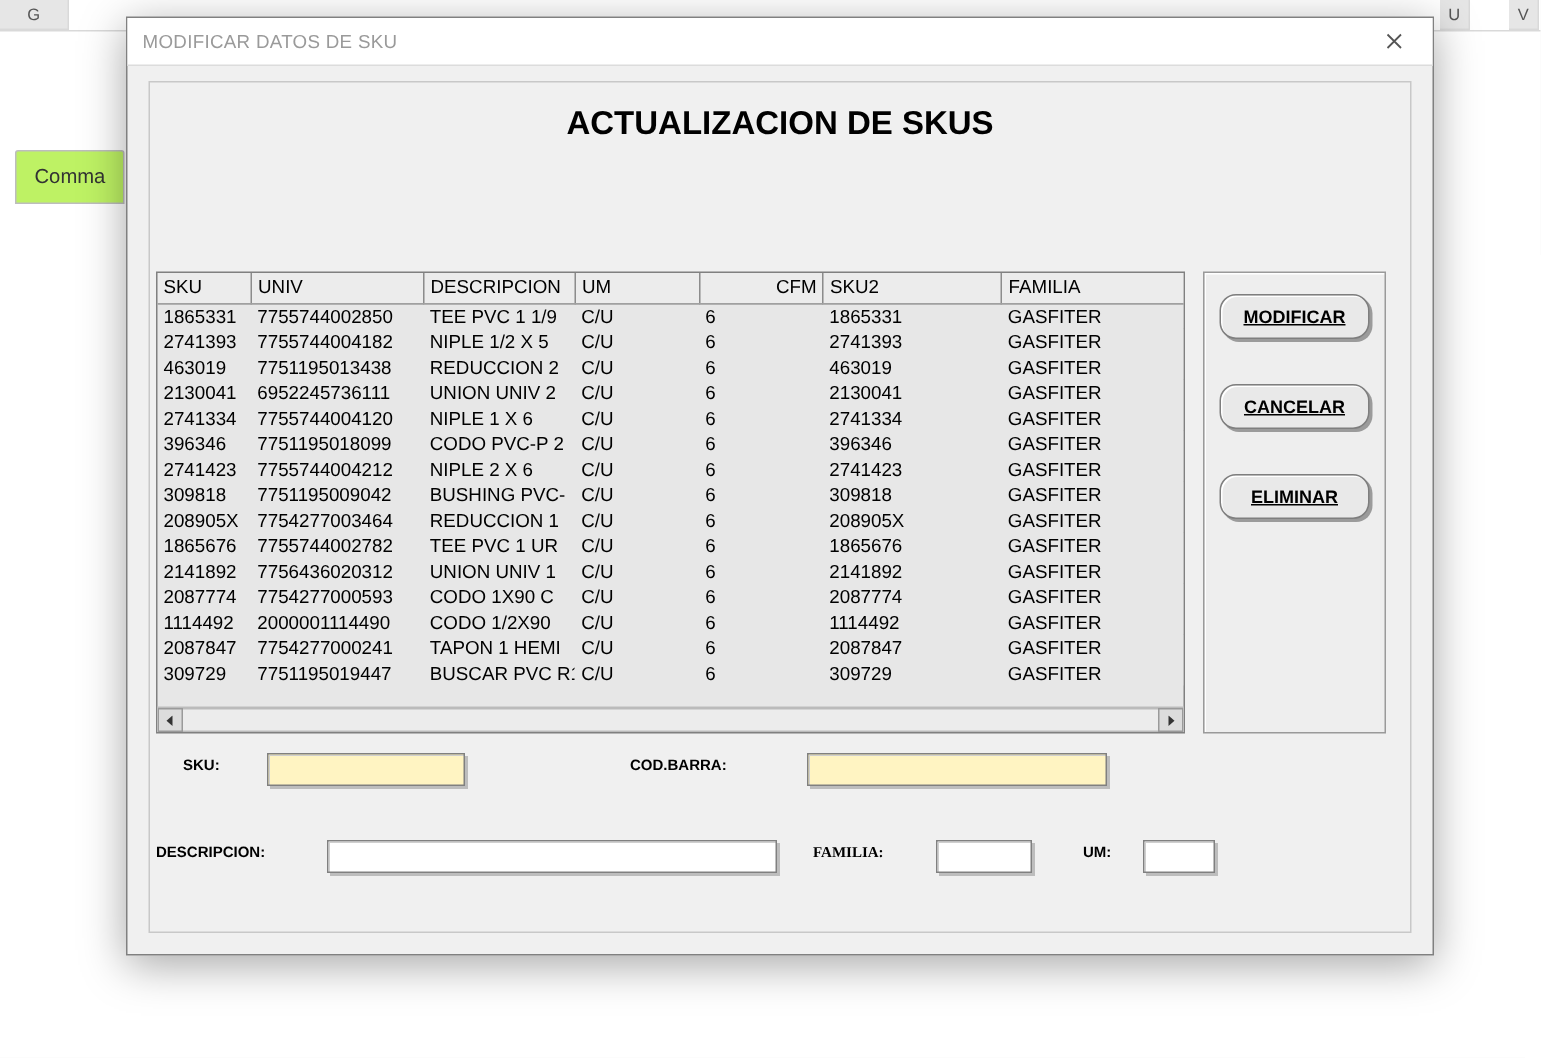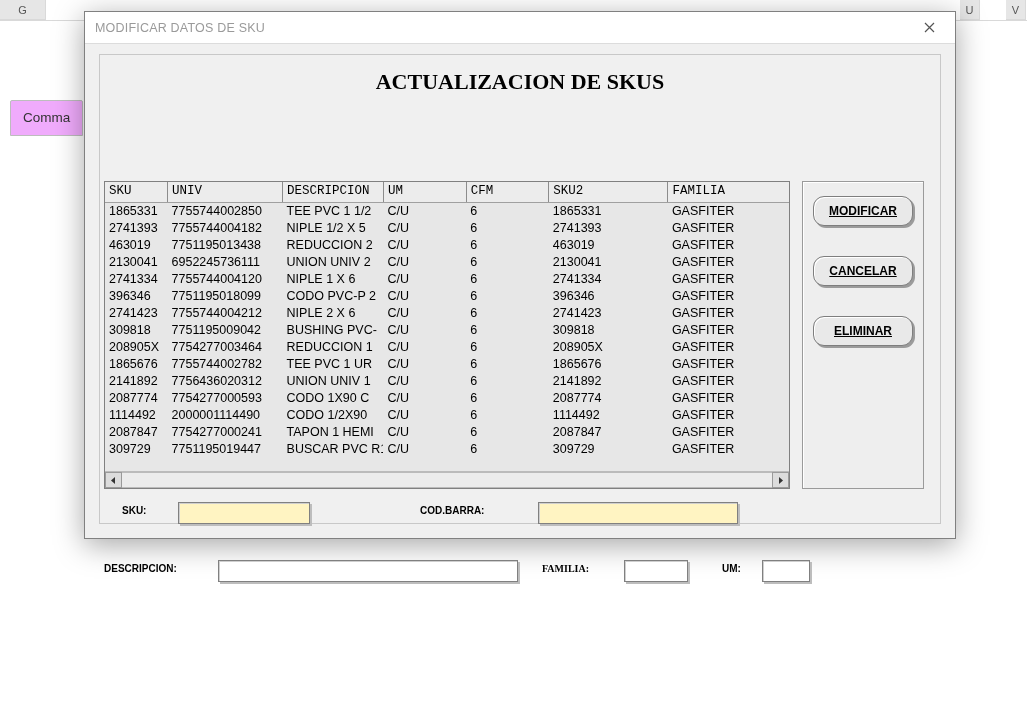--- a/index.html
+++ b/index.html
@@ -27,33 +27,33 @@
   .sheet-border-top {
     position: absolute;
     top: 20px; left: 0; right: 0; height: 0;
     border-top: 1px solid #d9d9d9;
   }
   .bg-tab {
     position: absolute;
     left: 10px; top: 100px;
     height: 36px;
     padding: 0 12px;
-    background: #f0abfc;
+    background: #bef264;
     border: 1px solid #bdbdbd;
     border-radius: 2px 2px 0 0;
     font-size: 13.5px;
     color: #333;
     line-height: 34px;
   }
 
   
   .dialog {
     position: absolute;
     left: 84px; top: 11px;
-    width: 872px; height: 528px;
+    width: 872px; height: 626px;
     background: #f0f0f0;
     border: 1px solid #808080;
     box-shadow: 0 6px 28px rgba(0,0,0,0.35);
   }
   .titlebar {
     height: 32px;
     background: #ffffff;
     border-bottom: 1px solid #dcdcdc;
     display: flex;
     align-items: center;
@@ -76,21 +76,21 @@
     left: 14px; top: 42px;
     right: 14px; bottom: 14px;
     border: 1px solid #c8c8c8;
     background: #f0f0f0;
   }
 
   .heading {
     position: absolute;
     left: 0; right: 0; top: 14px;
     text-align: center;
-    font-family: Liberation Serif, serif;
+    font-family: Liberation Sans, sans-serif;
     font-size: 22px;
     font-weight: bold;
     color: #000;
   }
 
   
   .search-box-frame {
     position: absolute;
     left: 14px; top: 58px;
     width: 640px; height: 44px;
@@ -146,21 +146,20 @@
   .grid th {
     text-align: left;
     background: #ececec;
     font-weight: normal;
     padding: 2px 4px 3px 4px;
     border-right: 1px solid #8c8c8c;
     border-bottom: 1px solid #a0a0a0;
     height: 20px;
     overflow: hidden;
     white-space: nowrap;
-    font-family: Liberation Mono, monospace;
   }
   .grid th:last-child { border-right: none; }
   .grid td {
     padding: 1px 4px 0 4px;
     height: 17px;
     overflow: hidden;
     white-space: nowrap;
     background: #e7e7e7;
     color: #000;
   }
@@ -250,30 +249,30 @@
 
 
     <div class="grid-wrap">
       <table class="grid">
         <thead>
             <tr id="grid-header-row">
               <th style="width: 62px;">SKU</th>
               <th style="width: 114px;">UNIV</th>
               <th style="width: 100px;">DESCRIPCION</th>
               <th style="width: 82px;">UM</th>
-              <th style="width: 82px;">CFM</th>
+              <th style="width: 82px; text-align: right;">CFM</th>
               <th style="width: 118px;">SKU2</th>
               <th style="width: 120px;">FAMILIA</th>
             </tr>
           </thead>
         <tbody id="grid-body">
             <tr>
               <td>1865331</td>
               <td>7755744002850</td>
-              <td>TEE PVC 1 1/2</td>
+              <td>TEE PVC 1 1/9</td>
               <td>C/U</td>
               <td>6</td>
               <td>1865331</td>
               <td>GASFITER</td>
             </tr>
             <tr>
               <td>2741393</td>
               <td>7755744004182</td>
               <td>NIPLE 1/2 X 5</td>
               <td>C/U</td>

